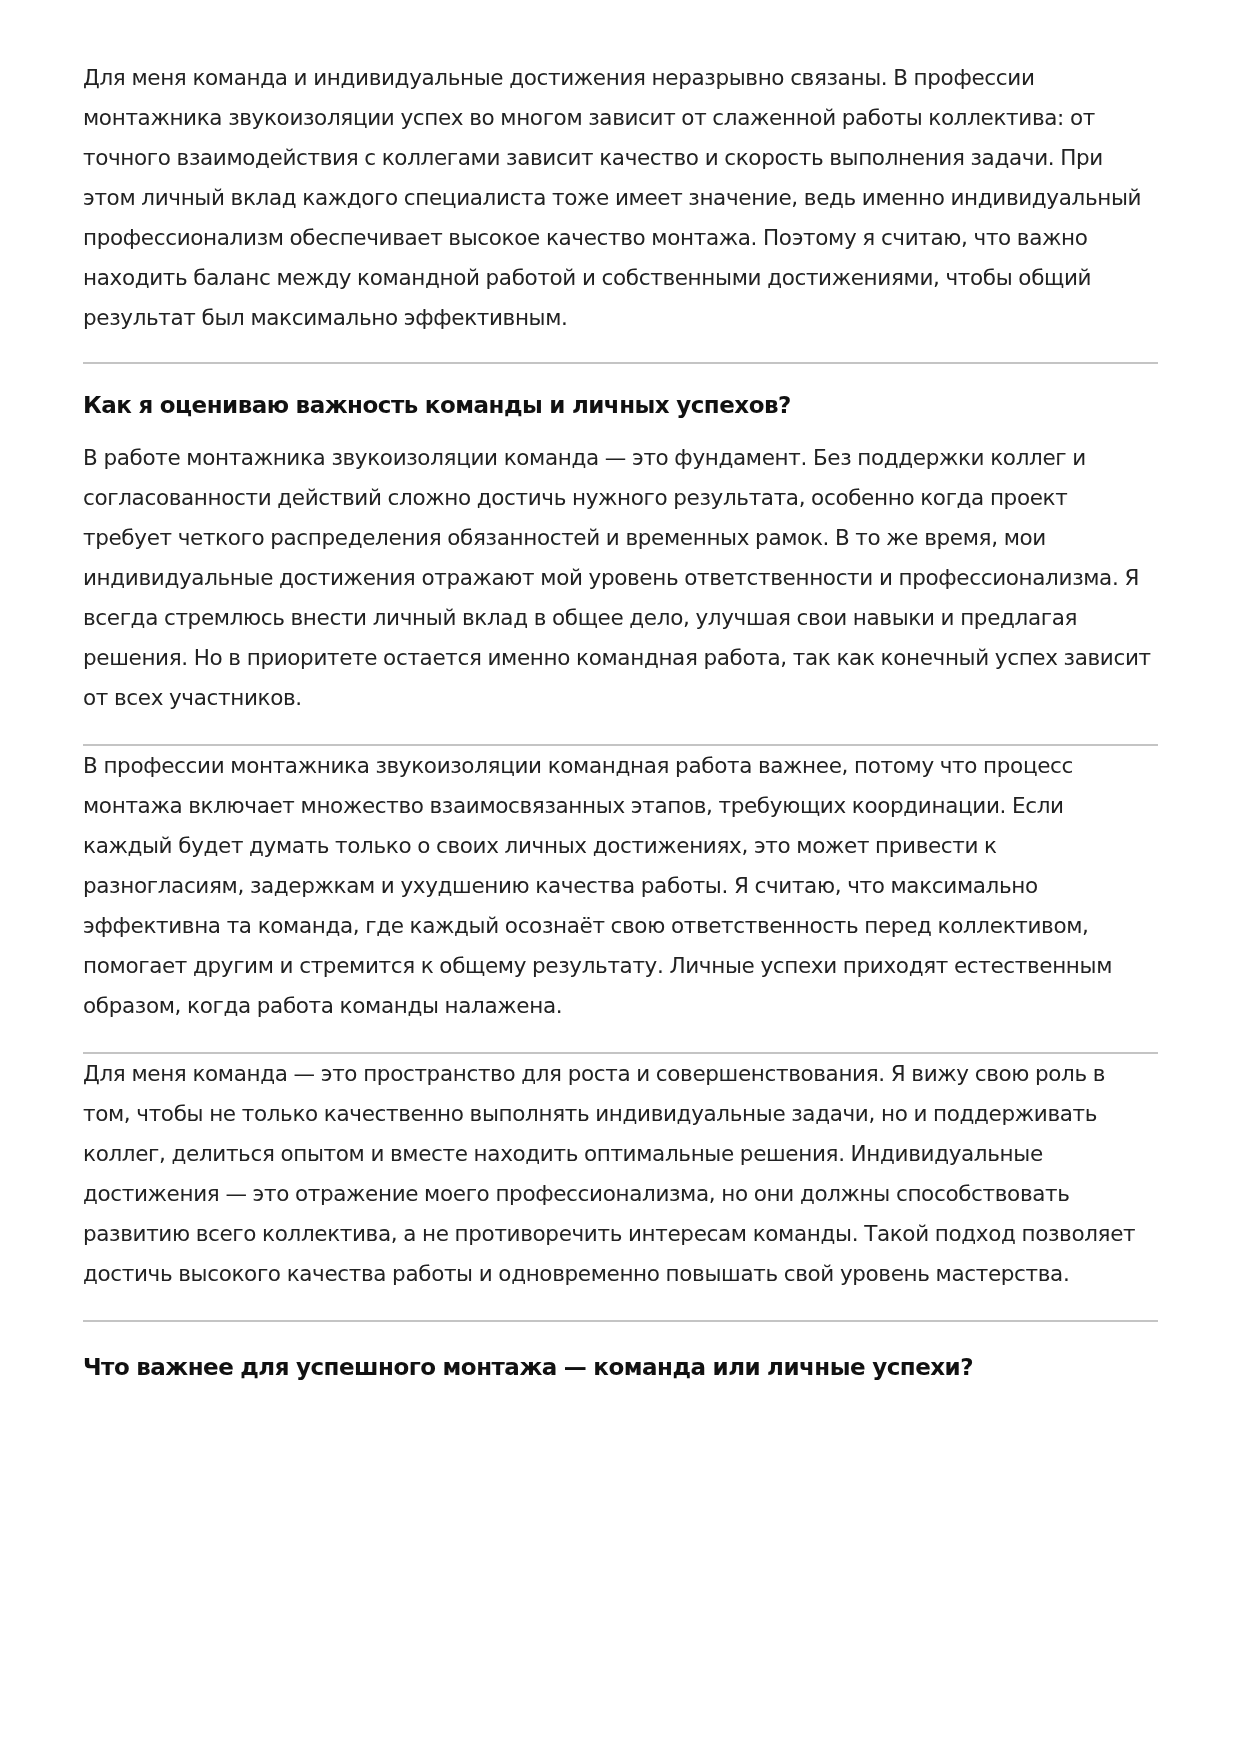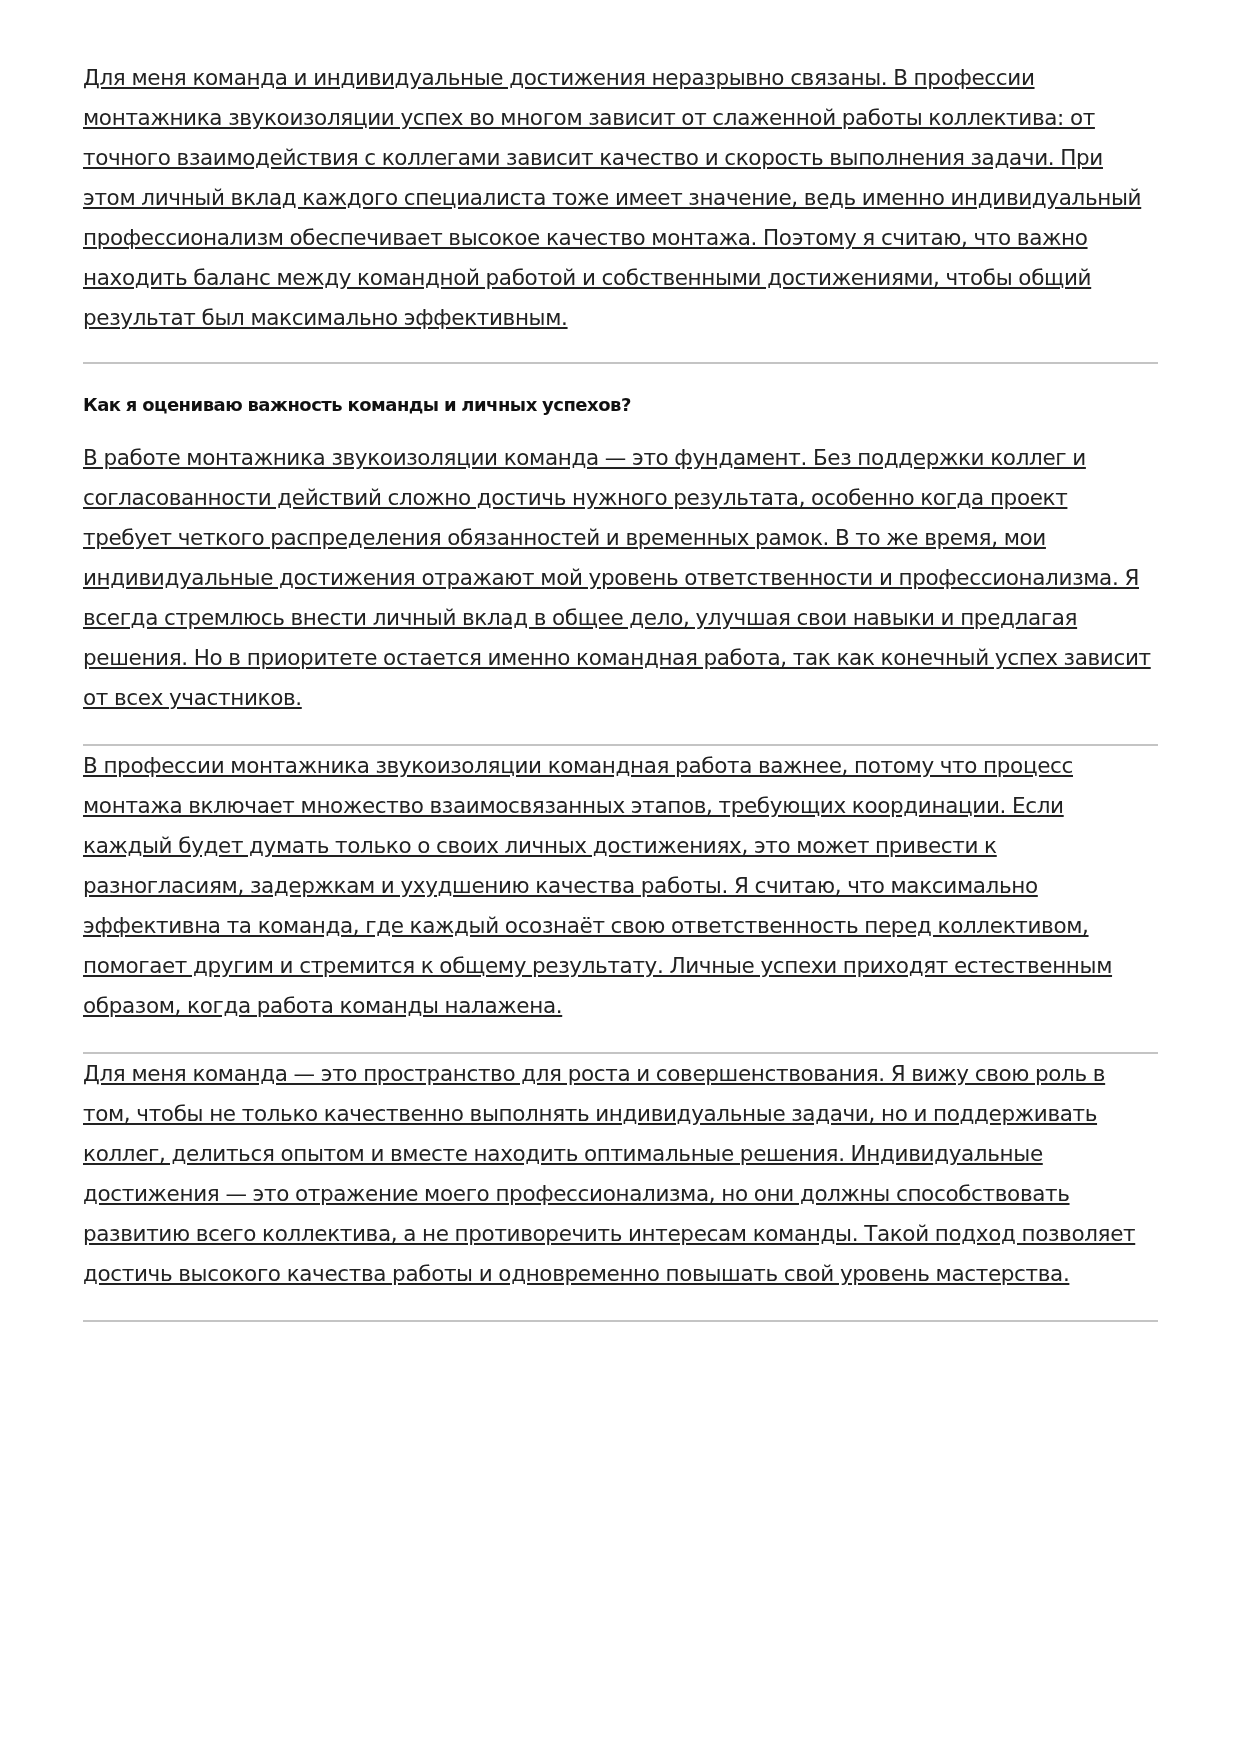--- a/index.html
+++ b/index.html
@@ -21,31 +21,30 @@
       top: 58px;
       width: 1075px;
     }
     .para {
       margin: 0;
       font-size: 21.5px;
       line-height: 40px;
       color: #222222;
       letter-spacing: -0.35px;
       word-spacing: -0.5px;
-      text-decoration: underline;
     }
     .sep {
       height: 0;
       border: none;
       border-top: 2px solid #c4c4c4;
       margin: 0;
     }
     .heading {
       margin: 0;
-      font-size: 18px;
+      font-size: 23px;
       font-weight: bold;
       line-height: 30px;
       color: #111111;
       letter-spacing: -0.5px;
       word-spacing: -0.5px;
     }
     .sec-intro { margin: 0; }
     .sep-1 { margin-top: 24px; }
     .heading-1 { margin-top: 26px; }
     .para-1 { margin-top: 18px; }
@@ -68,13 +67,14 @@
   <h3 class="heading heading-1">Как я оцениваю важность команды и личных успехов?</h3>
   <p class="para para-1">В работе монтажника звукоизоляции команда — это фундамент. Без поддержки коллег и согласованности действий сложно достичь нужного результата, особенно когда проект требует четкого распределения обязанностей и временных рамок. В то же время, мои индивидуальные достижения отражают мой уровень ответственности и профессионализма. Я всегда стремлюсь внести личный вклад в общее дело, улучшая свои навыки и предлагая решения. Но в приоритете остается именно командная работа, так как конечный успех зависит от всех участников.</p>
 
   <hr class="sep sep-2">
   <p class="para para-2">В профессии монтажника звукоизоляции командная работа важнее, потому что процесс монтажа включает множество взаимосвязанных этапов, требующих координации. Если каждый будет думать только о своих личных достижениях, это может привести к разногласиям, задержкам и ухудшению качества работы. Я считаю, что максимально эффективна та команда, где каждый осознаёт свою ответственность перед коллективом, помогает другим и стремится к общему результату. Личные успехи приходят естественным образом, когда работа команды налажена.</p>
 
   <hr class="sep sep-3">
   <p class="para para-3">Для меня команда — это пространство для роста и совершенствования. Я вижу свою роль в том, чтобы не только качественно выполнять индивидуальные задачи, но и поддерживать коллег, делиться опытом и вместе находить оптимальные решения. Индивидуальные достижения — это отражение моего профессионализма, но они должны способствовать развитию всего коллектива, а не противоречить интересам команды. Такой подход позволяет достичь высокого качества работы и одновременно повышать свой уровень мастерства.</p>
 
   <hr class="sep sep-4">
+  <h3 class="heading heading-4">Что важнее для успешного монтажа — команда или личные успехи?</h3>
 </div>
 
 </body></html>

